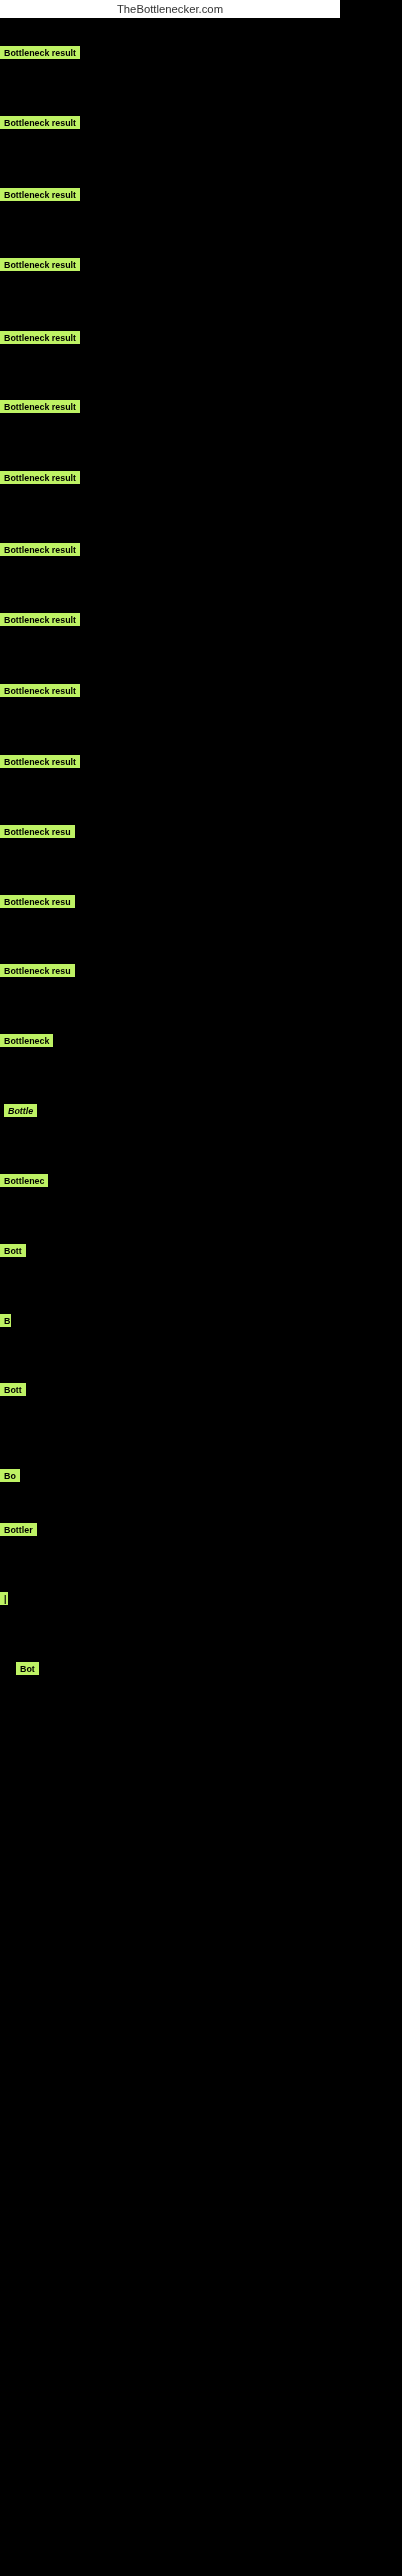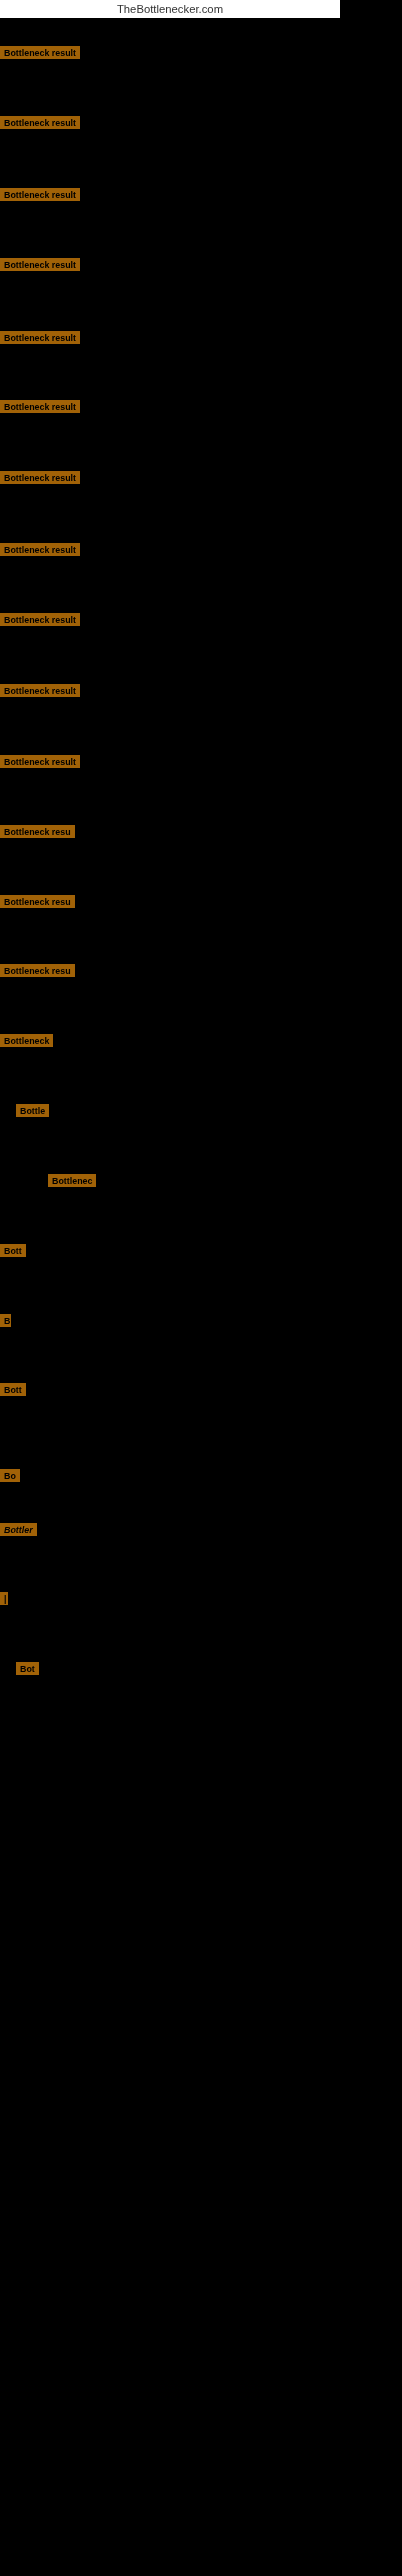--- a/index.html
+++ b/index.html
@@ -16,21 +16,21 @@
     }
     .site-title {
       text-align: center;
       color: #333333;
       font-size: 11.3px;
       padding: 3.2px 0;
       background: #fff;
       width: 100%;
     }
     .bottleneck-label {
-      background-color: #a16207;
+      background-color: #bef264;
       color: #000;
       font-size: 8.9px;
       font-weight: bold;
       padding: 1.6px 4px;
       display: inline-block;
       white-space: nowrap;
       overflow: hidden;
     }
     .item-row {
       position: absolute;
@@ -52,22 +52,22 @@
 <div class="item-row" style="top: 400px; left: 0px;"><span class="bottleneck-label" style="max-width: 122px;">Bottleneck result</span></div>
 <div class="item-row" style="top: 471px; left: 0px;"><span class="bottleneck-label" style="max-width: 121px;">Bottleneck result</span></div>
 <div class="item-row" style="top: 543px; left: 0px;"><span class="bottleneck-label" style="max-width: 122px;">Bottleneck result</span></div>
 <div class="item-row" style="top: 613px; left: 0px;"><span class="bottleneck-label" style="max-width: 120px;">Bottleneck result</span></div>
 <div class="item-row" style="top: 684px; left: 0px;"><span class="bottleneck-label" style="max-width: 119px;">Bottleneck result</span></div>
 <div class="item-row" style="top: 755px; left: 0px;"><span class="bottleneck-label" style="max-width: 118px;">Bottleneck result</span></div>
 <div class="item-row" style="top: 825px; left: 0px;"><span class="bottleneck-label" style="max-width: 105px;">Bottleneck resu</span></div>
 <div class="item-row" style="top: 895px; left: 0px;"><span class="bottleneck-label" style="max-width: 101px;">Bottleneck resu</span></div>
 <div class="item-row" style="top: 964px; left: 0px;"><span class="bottleneck-label" style="max-width: 95px;">Bottleneck resu</span></div>
 <div class="item-row" style="top: 1034px; left: 0px;"><span class="bottleneck-label" style="max-width: 72px;">Bottleneck</span></div>
-<div class="item-row" style="top: 1104px; left: 16px;"><span class="bottleneck-label" style="max-width: 48px;">Bottle</span></div>
-<div class="item-row" style="top: 1174px; left: 0px; margin-left: 48px;"><span class="bottleneck-label" style="max-width: 63px;">Bottlenec</span></div>
+<div class="item-row" style="top: 1104px; left: 4px; font-style: italic;"><span class="bottleneck-label" style="max-width: 48px;">Bottle</span></div>
+<div class="item-row" style="top: 1174px; left: 0px;"><span class="bottleneck-label" style="max-width: 63px;">Bottlenec</span></div>
 <div class="item-row" style="top: 1244px; left: 0px;"><span class="bottleneck-label" style="max-width: 36px;">Bott</span></div>
 <div class="item-row" style="top: 1314px; left: 0px;"><span class="bottleneck-label" style="max-width: 11.3px;">B</span></div>
 <div class="item-row" style="top: 1383px; left: 0px;"><span class="bottleneck-label" style="max-width: 36px;">Bott</span></div>
 <div class="item-row" style="top: 1453px; left: 0px; margin-top: 16px;"><span class="bottleneck-label" style="max-width: 20px;">Bo</span></div>
-<div class="item-row" style="top: 1523px; left: 0px; font-style: italic;"><span class="bottleneck-label" style="max-width: 44px;">Bottler</span></div>
+<div class="item-row" style="top: 1523px; left: 0px;"><span class="bottleneck-label" style="max-width: 44px;">Bottler</span></div>
 <div class="item-row" style="top: 1592px; left: 0px;"><span class="bottleneck-label" style="max-width: 6.4px;">|</span></div>
 <div class="item-row" style="top: 1662px; left: 16px;"><span class="bottleneck-label" style="max-width: 31px;">Bot</span></div>
 
 
 </body></html>

